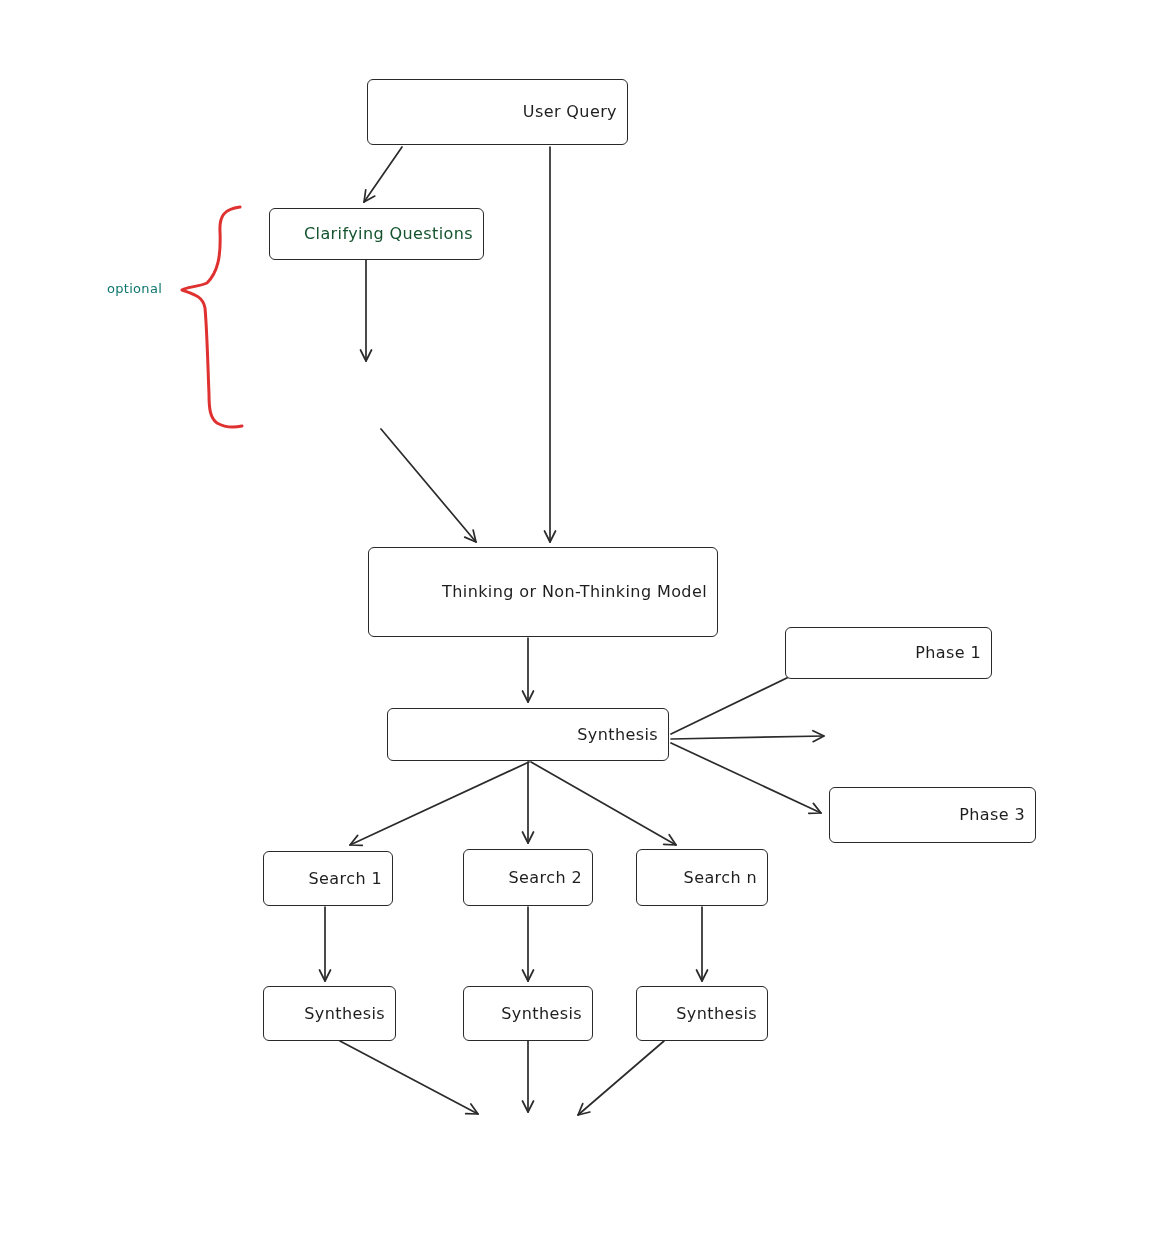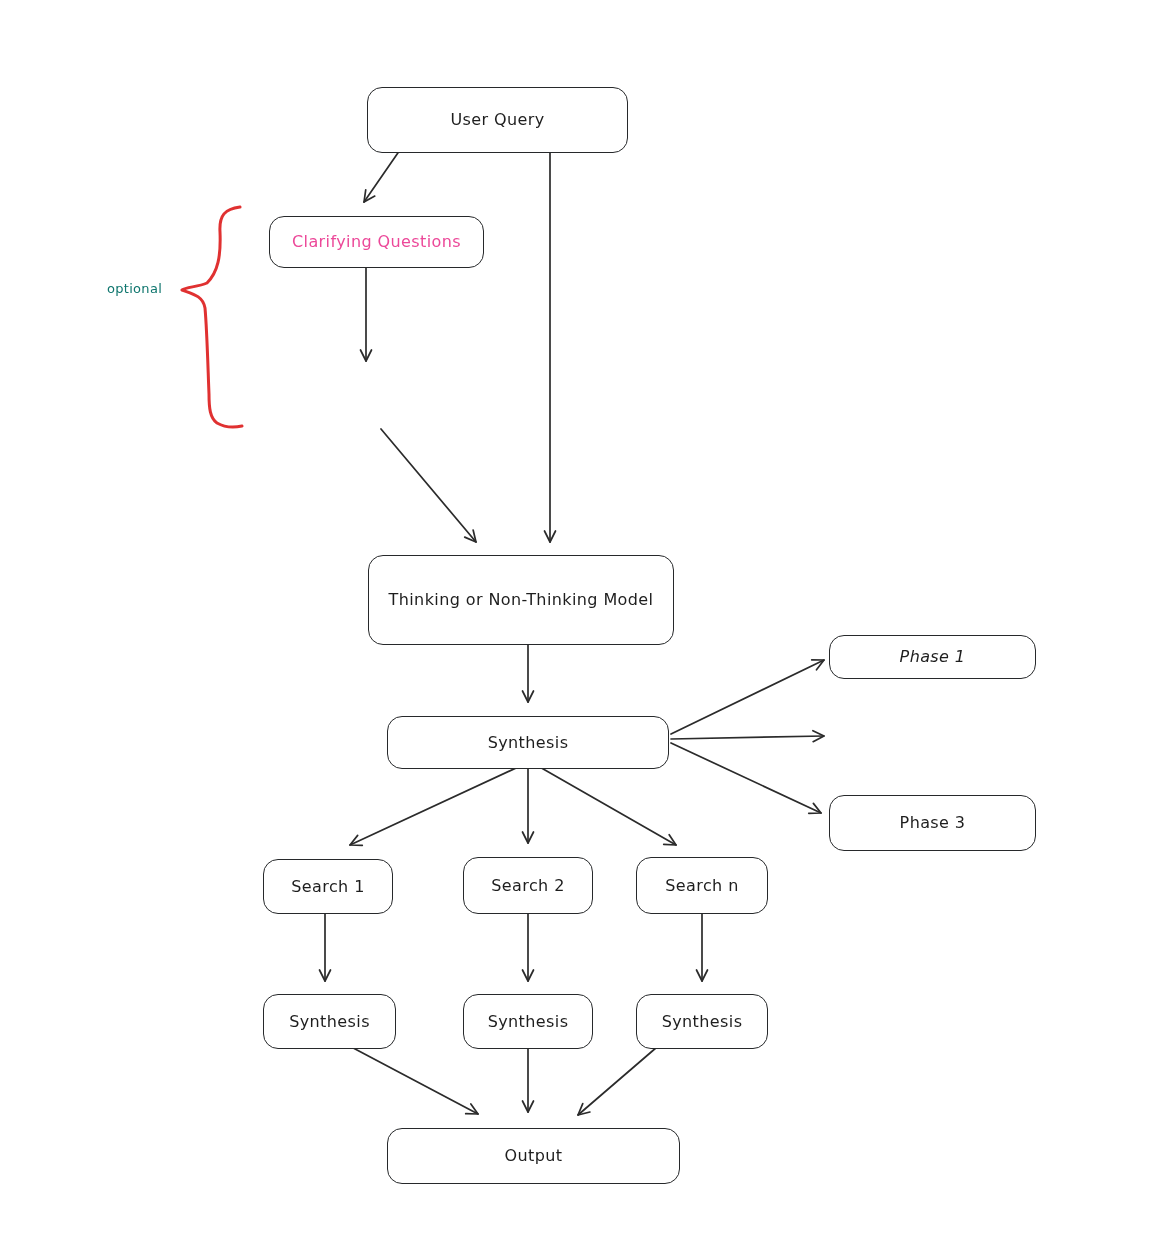--- a/index.html
+++ b/index.html
@@ -10,31 +10,30 @@
     font-family:"DejaVu Sans", "Liberation Sans", sans-serif;
     color:#1e1e1e;
     overflow:hidden;
   }
   .edges{position:absolute;left:0;top:0;width:1156px;height:1244px;}
   .edges line{stroke:#2b2b2b;stroke-width:1.7;stroke-linecap:round;}
   .node{
     position:absolute;
     box-sizing:border-box;
     border:1.8px solid #27292b;
-    border-radius:15px;
+    border-radius:6px;
     background:#ffffff;
-    display:flex;align-items:center;justify-content:center;
+    display:flex;align-items:center;justify-content:flex-end;
     text-align:center;
     font-size:16px;
     letter-spacing:0.4px;
     line-height:1.35;
     padding:2px 10px;
-    margin-top:8px;
   }
-  .node.red{color:#ec4899;}
+  .node.red{color:#14532d;}
   .float-label{
     position:absolute;
     color:#0f766e;
     font-size:13px;
     letter-spacing:0.3px;
     white-space:nowrap;
   }
   .brace-path{stroke:#e03131;stroke-width:3;fill:none;stroke-linecap:round;stroke-linejoin:round;}
 </style>
 </head>
@@ -79,29 +78,29 @@
 
   <div class="node" style="left:367px;top:79px;width:261px;height:66px;">
     <span>User Query</span>
   </div>
 
   <div class="node red" style="left:269px;top:208px;width:215px;height:52px;">
     <span>Clarifying Questions</span>
   </div>
 
 
-  <div class="node" style="left:368px;top:547px;width:306px;height:90px;">
+  <div class="node" style="left:368px;top:547px;width:350px;height:90px;">
     <span>Thinking or Non-Thinking Model</span>
   </div>
 
   <div class="node" style="left:387px;top:708px;width:282px;height:53px;">
     <span>Synthesis</span>
   </div>
 
-  <div class="node" style="left:829px;top:627px;width:207px;height:44px;font-style:italic;">
+  <div class="node" style="left:785px;top:627px;width:207px;height:52px;">
     <span>Phase 1</span>
   </div>
 
 
   <div class="node" style="left:829px;top:787px;width:207px;height:56px;">
     <span>Phase 3</span>
   </div>
 
   <div class="node" style="left:263px;top:851px;width:130px;height:55px;">
     <span>Search 1</span>
@@ -120,19 +119,16 @@
   </div>
 
   <div class="node" style="left:463px;top:986px;width:130px;height:55px;">
     <span>Synthesis</span>
   </div>
 
   <div class="node" style="left:636px;top:986px;width:132px;height:55px;">
     <span>Synthesis</span>
   </div>
 
-  <div class="node" style="left:387px;top:1120px;width:293px;height:56px;">
-    <span>Output</span>
-  </div>
 
   <div class="float-label" style="left:107px;top:281px;"><span>optional</span></div>
 
 </div>
 
 </body></html>

